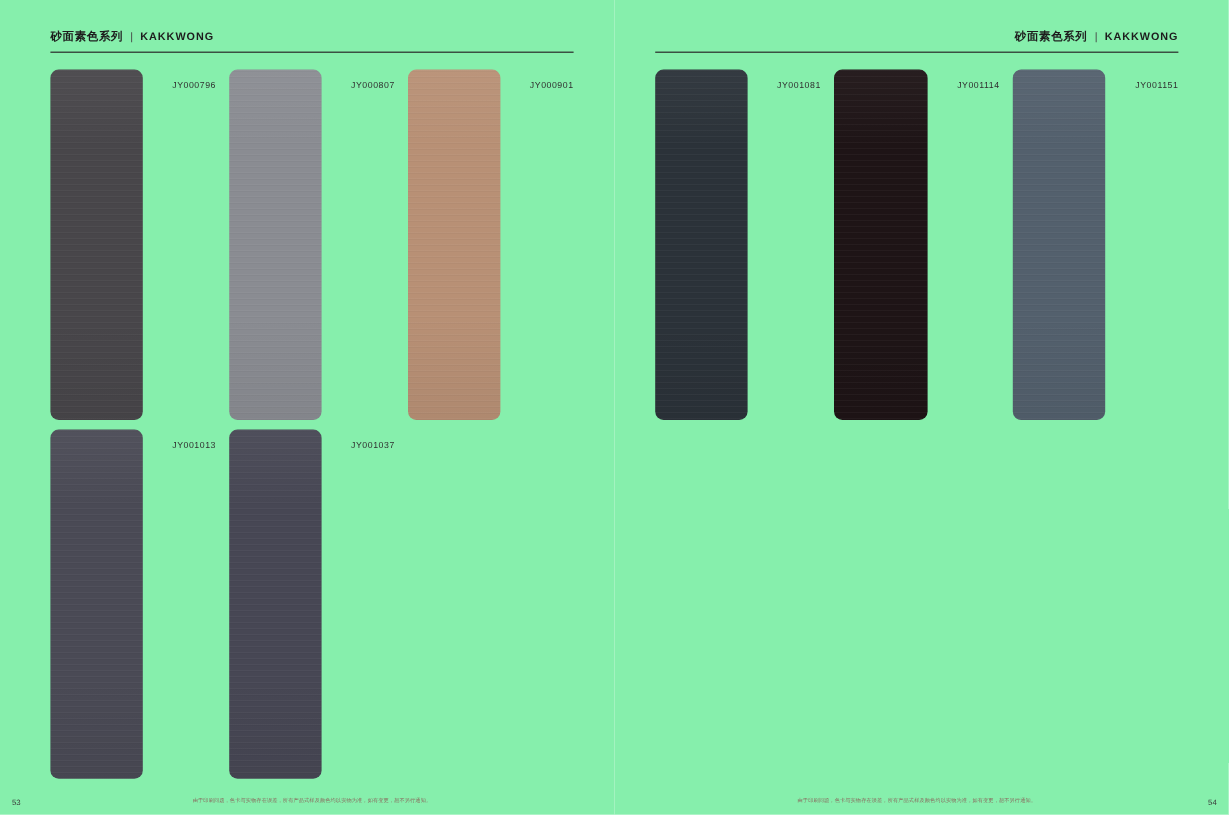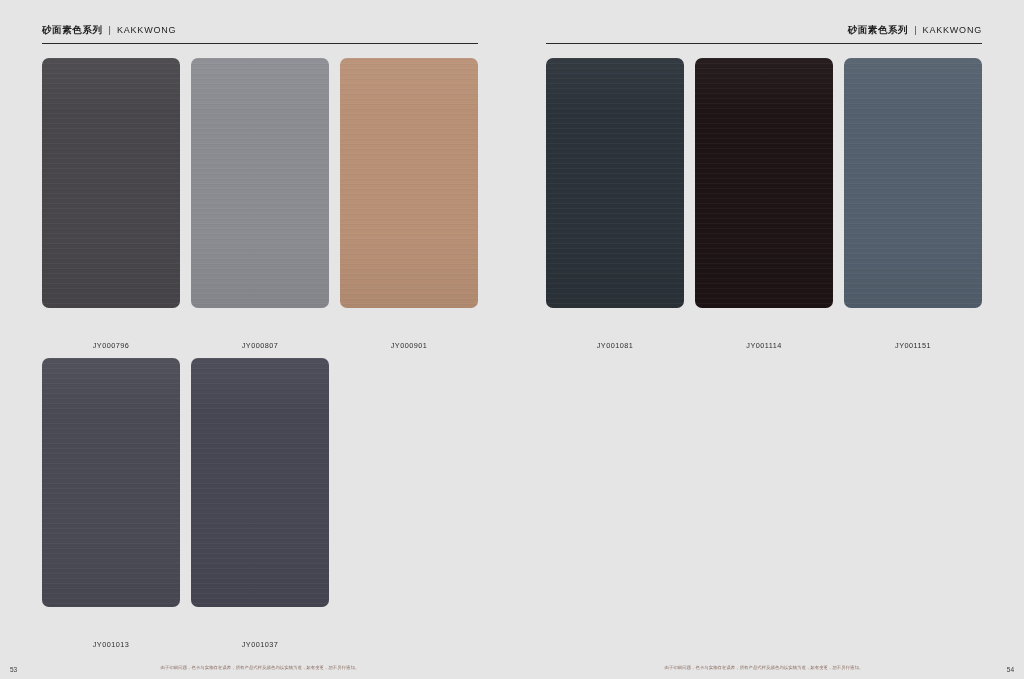--- a/index.html
+++ b/index.html
@@ -13,21 +13,21 @@
     width:1024px;height:679px;
     display:flex;
     position:relative;
   }
   .page{
     width:512px;height:679px;
     box-sizing:border-box;
     position:relative;
     display:flex;
     flex-direction:column;
-    background:#e5e5e5;
+    background:#86efac;
   }
   .page-left{padding:0 34px 0 42px;}
   .page-right{padding:0 42px 0 34px;}
 
   
   .header{
     height:44px;
     flex:0 0 44px;
     display:flex;
     align-items:flex-end;
@@ -49,21 +49,21 @@
     letter-spacing:.6px;
     font-family:"DejaVu Sans","Liberation Sans",sans-serif;
   }
   .hdr-sep{
     font-size:9px;
     color:#444;
     padding:0 1px;
   }
   .hdr-en{
     font-size:9px;
-    font-weight:normal;
+    font-weight:bold;
     color:#1d1d1d;
     letter-spacing:.8px;
     font-family:"Liberation Sans",sans-serif;
   }
   .rule{
     position:absolute;
     left:0;right:0;bottom:0;
     height:1px;
     background:#2a2a2a;
   }
@@ -77,21 +77,21 @@
     grid-template-columns:repeat(3,1fr);
     grid-template-rows:repeat(2,1fr);
     column-gap:11px;
     row-gap:8px;
     padding-top:14px;
     padding-bottom:6px;
     box-sizing:border-box;
   }
   .cell{
     display:flex;
-    flex-direction:column;
+    flex-direction:row;
     min-height:0;
     gap:25px;
   }
   .swatch{
     flex:1 1 auto;
     border-radius:7px;
     min-height:0;
     position:relative;
     overflow:hidden;
   }

